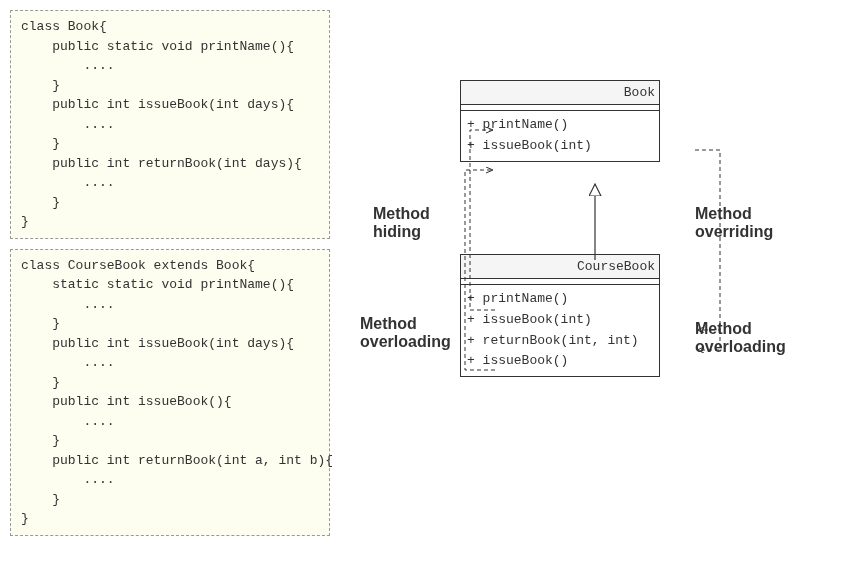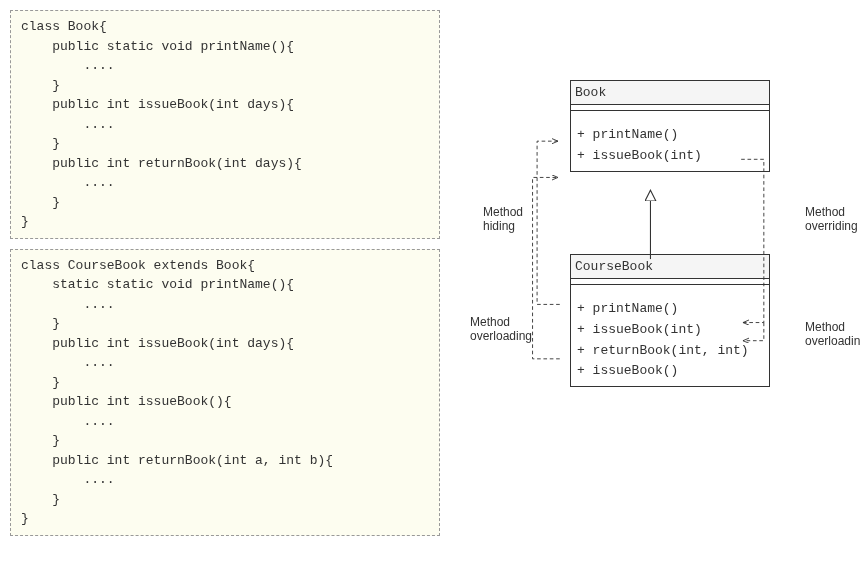--- a/index.html
+++ b/index.html
@@ -9,21 +9,21 @@
   font-family: "Courier New", monospace;
   font-size: 13px;
   background: white;
   color: #333;
 }
 .container {
   display: flex;
   gap: 20px;
 }
 .code-column {
-  width: 430px;
+  width: 320px;
 }
 .code-box {
   border: 1px dashed #999;
   background: #fdfdf0;
   padding: 6px 10px;
   margin-bottom: 10px;
   white-space: pre;
   line-height: 1.5;
 }
 .diagram-column {
@@ -32,40 +32,39 @@
   height: 480px;
 }
 .uml-box {
   position: absolute;
   border: 1px solid #333;
   background: white;
   width: 200px;
   font-family: "Courier New", monospace;
 }
 .uml-title {
-  text-align: left;
+  text-align: right;
   border-bottom: 1px solid #333;
   padding: 4px;
   background: #f5f5f5;
 }
 .uml-section {
   border-bottom: 1px solid #333;
   padding: 2px 6px;
   min-height: 6px;
 }
 .uml-methods {
   padding: 4px 6px;
   line-height: 1.6;
-  margin-top: 10px;
 }
 .label {
   position: absolute;
   font-family: Verdana, sans-serif;
-  font-size: 12px;
-  font-weight: normal;
+  font-size: 16px;
+  font-weight: bold;
   white-space: pre;
 }
 svg.overlay {
   position: absolute;
   left: 0; top: 0;
   width: 100%;
   height: 100%;
   pointer-events: none;
 }
 </style>

